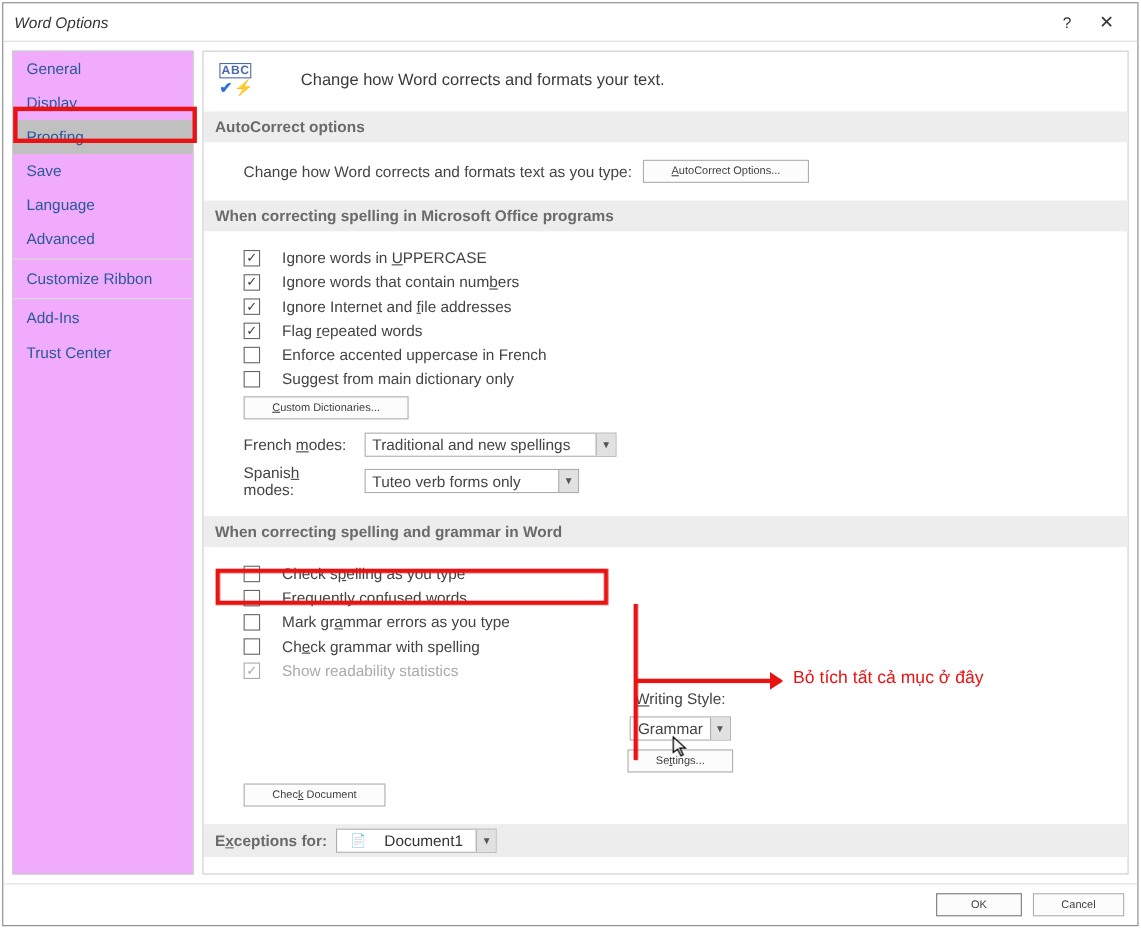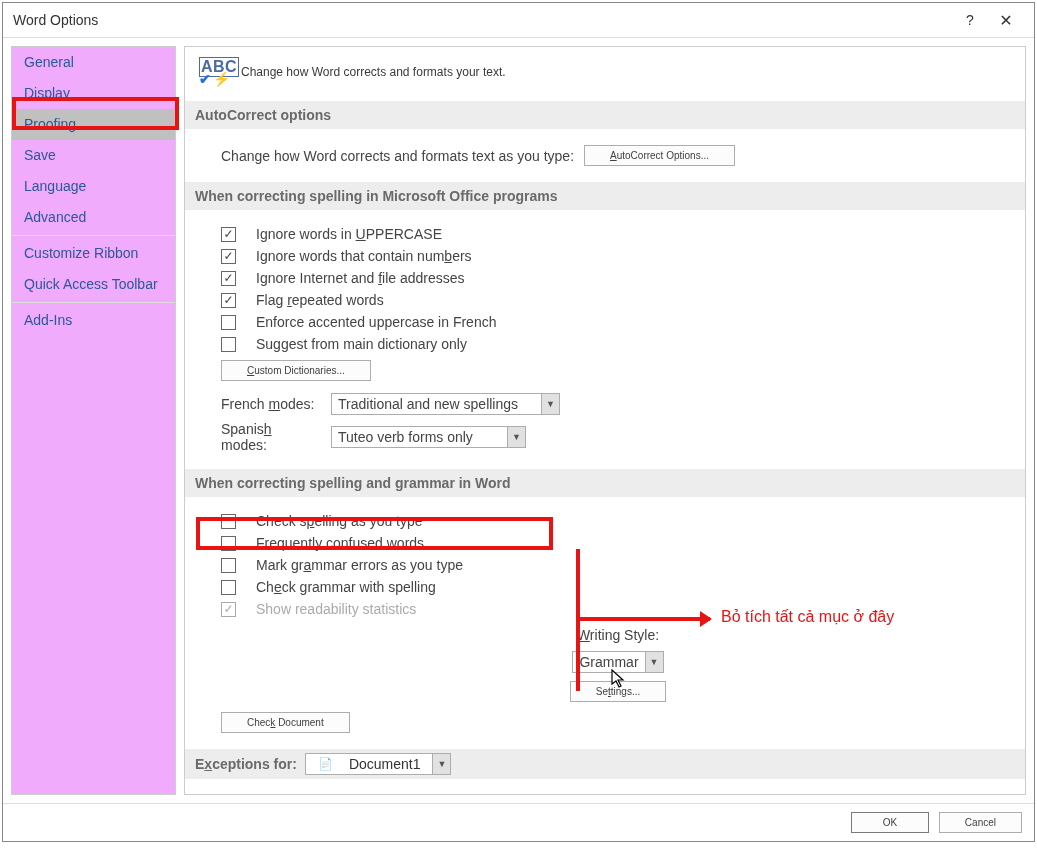--- a/index.html
+++ b/index.html
@@ -1,37 +1,37 @@
 <!DOCTYPE html>
 <html><head>
 <meta charset="utf-8">
 <style>
   * { box-sizing: border-box; font-family: "Segoe UI", Tahoma, sans-serif; }
   body { margin: 0; background: #fff; font-size: 14px; color: #3b3b3b; width: 1037px; }
   .dialog { width: 1033px; height: 840px; border: 1px solid #888; margin: 2px; background: #fff; display: flex; flex-direction: column; position: relative; }
   .titlebar { display: flex; align-items: center; padding: 5px 10px; height: 34px; }
-  .titlebar .title { flex: 1; font-size: 14px; color: #333; }
+  .titlebar .title { flex: 1; font-size: 14px; color: #333; font-style: italic; }
   .titlebar .tbtn { width: 36px; height: 28px; display: flex; align-items: center; justify-content: center; color: #333; cursor: pointer; font-size: 14px; }
   .body { flex: 1; display: flex; overflow: hidden; border-top: 1px solid #ddd; }
   .sidebar { width: 165px; border-right: 1px solid #ddd; margin: 8px 0 8px 8px; border: 1px solid #ccc; background:#f0abfc; }
   .sidebar ul { list-style: none; margin: 0; padding: 0; }
   .sidebar li { padding: 7px 12px; cursor: pointer; color: #2c5898; border-bottom: 1px solid transparent; font-size: 14px; }
   .sidebar li.separator { border-top: 1px solid #ddd; margin-top:2px; padding-top:9px; }
   .sidebar li.selected { background: #c0c0c0; color:#2c5898; }
   .content { flex: 1; position: relative; overflow: hidden; margin: 8px 8px 8px 8px; border: 1px solid #ccc; }
   .content-inner { height: 100%; overflow-y: scroll; padding: 0 10px 8px 10px; }
   .content-inner::-webkit-scrollbar { width: 17px; }
   .content-inner::-webkit-scrollbar-track { background: #f0f0f0; }
   .content-inner::-webkit-scrollbar-thumb { background: #c0c0c0; }
   .intro { display:flex; align-items:center; gap:10px; padding:10px 4px 14px 4px; }
   .intro .icon-abc { position:relative; width:32px; height:30px; }
-  .icon-abc .top { font-size:16px; font-weight:bold; color:#4b6aa8; border:1px solid #4b6aa8; padding:0 1px; letter-spacing:0.5px; position:absolute; top:0; left:0; }
+  .icon-abc .top { font-size:11px; font-weight:bold; color:#4b6aa8; border:1px solid #4b6aa8; padding:0 1px; letter-spacing:0.5px; position:absolute; top:0; left:0; }
   .icon-abc .check { position:absolute; bottom:0; left:0; color:#2e6fd6; font-size:14px; font-weight:bold; }
   .icon-abc .bolt { position:absolute; bottom:0; left:14px; color:#e6a12c; font-size:14px; }
-  .intro .text { font-size: 12px; color:#3a3a3a; }
+  .intro .text { font-size: 15px; color:#3a3a3a;margin-left:32px; }
   .section-header { background: #ededed; color:#6a6a6a; font-weight:600; padding:6px 10px; margin: 0 -10px; }
   .section-body { padding: 10px 0 10px 26px; }
   .row { display:flex; align-items:center; gap:10px; margin: 6px 0; color:#444;}
   .chk { display:inline-flex; align-items:center; justify-content:center; width:15px; height:15px; border:1.5px solid #666; margin-right:10px; background:#fff; cursor:pointer; flex-shrink:0;}
   .chk.checked::after { content:"✓"; font-size:12px; color:#444; line-height:1; }
   .chk.disabled { border-color:#aaa; }
   .chk.disabled.checked::after { color:#aaa; }
   .row.disabled { color:#aaa;align-items:center; }
   .btn { border:1px solid #adadad; background:#fcfcfc; padding:4px 25px; cursor:pointer; font-size:10px; color:#404040;}
   .select { display:inline-flex; align-items:center; border:1px solid #adadad; background:#fff; height:22px; }
@@ -63,22 +63,22 @@
   <div class="body">
     <div class="sidebar">
       <ul>
         <li>General</li>
         <li>Display</li>
         <li class="selected">Proofing</li>
         <li>Save</li>
         <li>Language</li>
         <li>Advanced</li>
         <li class="separator">Customize Ribbon</li>
-        <li>Quick Access Toolbar</li>
         <li class="separator">Add-Ins</li>
+        <li>Trust Center</li>
       </ul>
     </div>
 
     <div class="content">
       <div class="content-inner">
         <div class="intro">
           <div class="icon-abc">
             <span class="top">ABC</span>
               <span class="check">✔</span>
               <span class="bolt">⚡</span>

